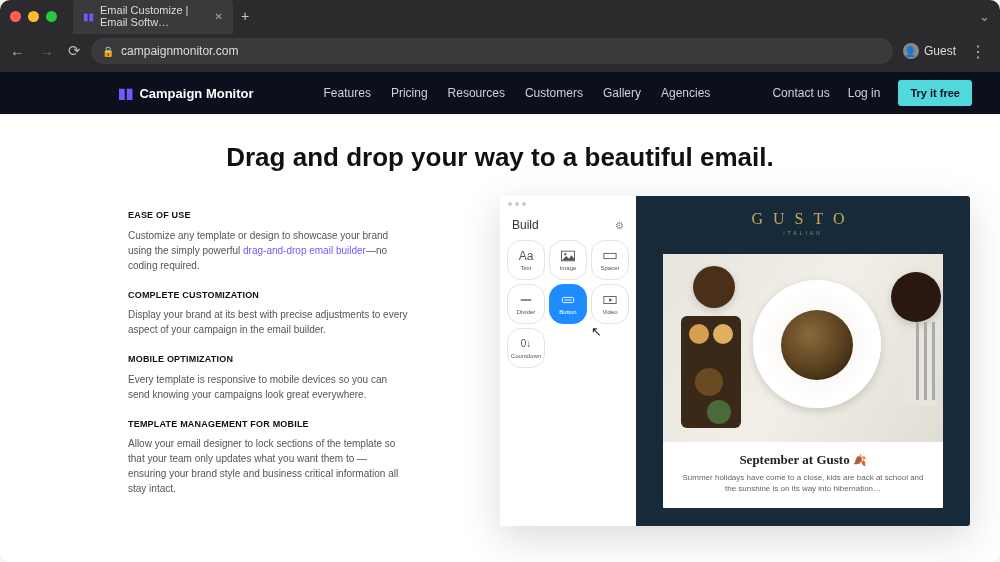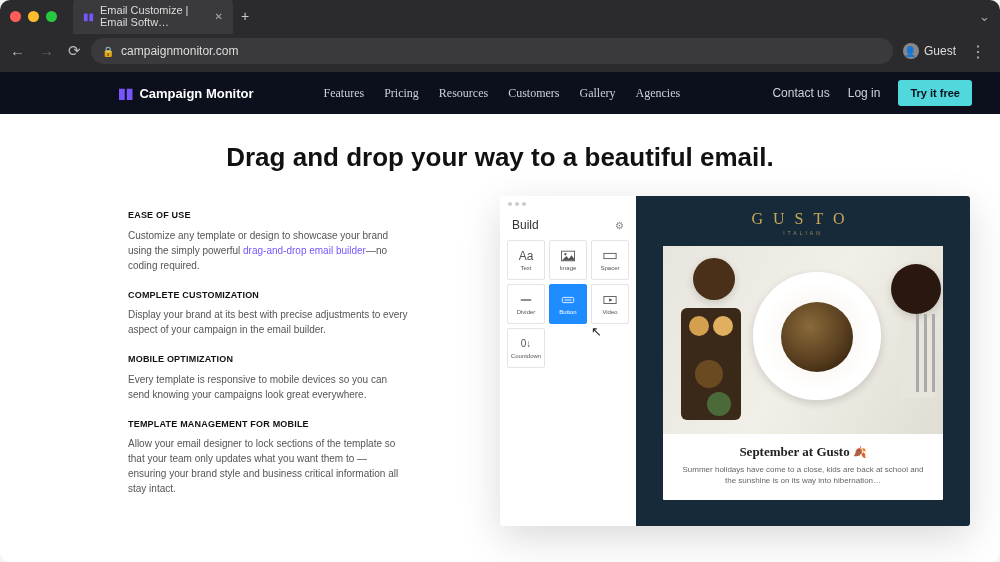--- a/index.html
+++ b/index.html
@@ -75,21 +75,21 @@
   background: #0c0f1c;
   height: 42px;
   display: flex;
   align-items: center;
   padding: 0 28px;
   color: #fff;
   font-size: 12px;
 }
 .logo { display: flex; align-items: center; gap: 6px; font-weight: 600; font-size: 13px; margin-left: 90px; }
 .logo-icon { color: #7856ff; font-size: 14px; }
-.main-nav { display: flex; gap: 20px; margin-left: 70px; color: #d0d0d8; font-family: Liberation Serif, serif; }
+.main-nav { display: flex; gap: 20px; margin-left: 70px; color: #d0d0d8; }
 .main-nav span { cursor: pointer; }
 .right-nav { margin-left: auto; display: flex; gap: 18px; align-items: center; color: #d0d0d8; }
 .try-btn {
   background: #51d8dd;
   color: #0c0f1c;
   padding: 7px 12px;
   border-radius: 3px;
   font-weight: 600;
   font-size: 11px;
 }
@@ -144,21 +144,21 @@
 .gear { font-size: 10px; color:#888; }
 .tool-grid {
   display: grid;
   grid-template-columns: repeat(3, 38px);
   gap: 4px;
   justify-content: center;
 }
 .tool {
   height: 40px;
   border: 1px solid #e3e3e8;
-  border-radius: 2px;
+  border-radius: 14px;
   display: flex;
   flex-direction: column;
   align-items: center;
   justify-content: center;
   gap: 2px;
   font-size: 6px;
   color: #555;
   background: #fff;
   cursor: pointer;
 }
@@ -190,21 +190,21 @@
   color: #c9a85b;
   letter-spacing: 10px;
   font-size: 16px;
   font-weight: 400;
   margin-top: 14px;
   font-family: Georgia, serif;
 }
 .gusto-sub { color:#9a8a5a; font-size:5px; letter-spacing:3px; margin-top:2px;}
 .food-card {
   background: #fff;
-  margin-top: 10px;
+  margin-top: 18px;
   width: 280px;
   border-radius: 1px;
 }
 .food-img {
   height: 188px;
   background: linear-gradient(120deg, #e8e5de 0%, #f2efe8 50%, #e0ddd4 100%);
   position: relative;
   overflow: hidden;
 }
 .plate {

